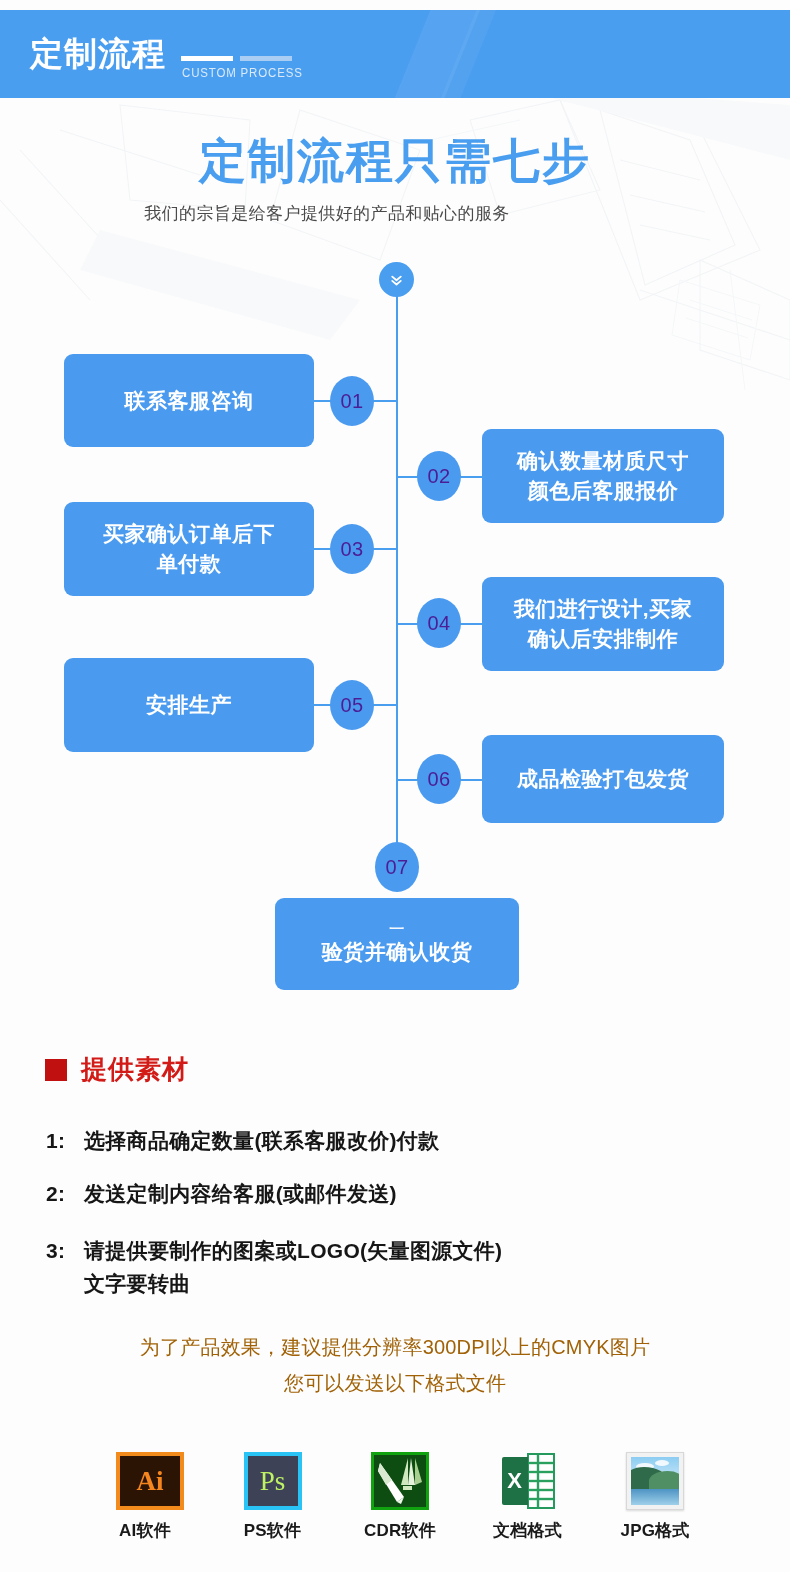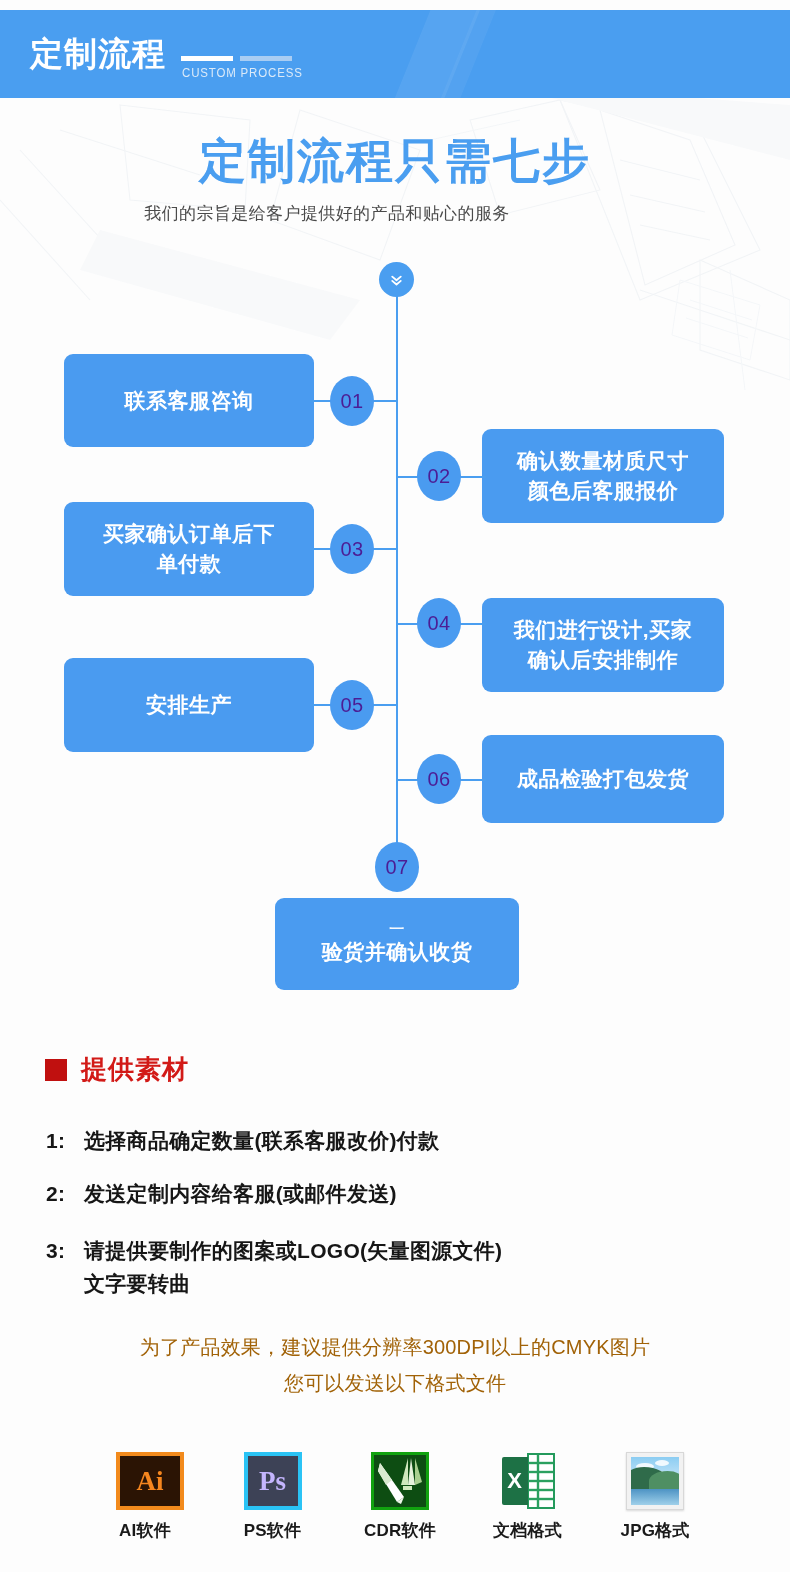--- a/index.html
+++ b/index.html
@@ -155,21 +155,21 @@
   .ai-in {
     width:100%; height:100%; background:#2b1404;
     color:#f5861f; font-size:27px; font-weight:700;
     display:flex; align-items:center; justify-content:center;
     font-family:"Liberation Serif",serif;
   }
   
   .ps-box { width:58px; height:58px; background:#2ac3f5; padding:4px; }
   .ps-in {
     width:100%; height:100%; background:#3d4256;
-    color:#c4b5fd; font-size:27px; font-weight:700;
+    color:#bef264; font-size:27px; font-weight:400;
     display:flex; align-items:center; justify-content:center;
     font-family:"Liberation Serif",serif;
   }
   
   .cdr-box {
     width:58px; height:58px; background:#11a20f;
     padding:3px;
   }
   .cdr-in { width:100%; height:100%; background:#0d4d12; position:relative; overflow:hidden; }
   
@@ -290,21 +290,21 @@
     <div class="conn" style="left:310px; top:548px; width:88px;"></div>
     <div class="fbox" style="left:64px; top:502px; width:250px; height:94px; flex-direction:column;">
       <span>买家确认订单后下</span>
       <span>单付款</span>
     </div>
     <div class="num" style="left:330px; top:524px;">
       <span>03</span>
     </div>
 
     <div class="conn" style="left:396px; top:623px; width:90px;"></div>
-    <div class="fbox" style="left:482px; top:577px; width:242px; height:94px; flex-direction:column;margin-top:21px;">
+    <div class="fbox" style="left:482px; top:577px; width:242px; height:94px; flex-direction:column;">
       <span>我们进行设计,买家</span>
       <span>确认后安排制作</span>
     </div>
     <div class="num" style="left:417px; top:598px;">
       <span>04</span>
     </div>
 
     <div class="conn" style="left:310px; top:704px; width:88px;"></div>
     <div class="fbox" style="left:64px; top:658px; width:250px; height:94px;">
       <span>安排生产</span>

